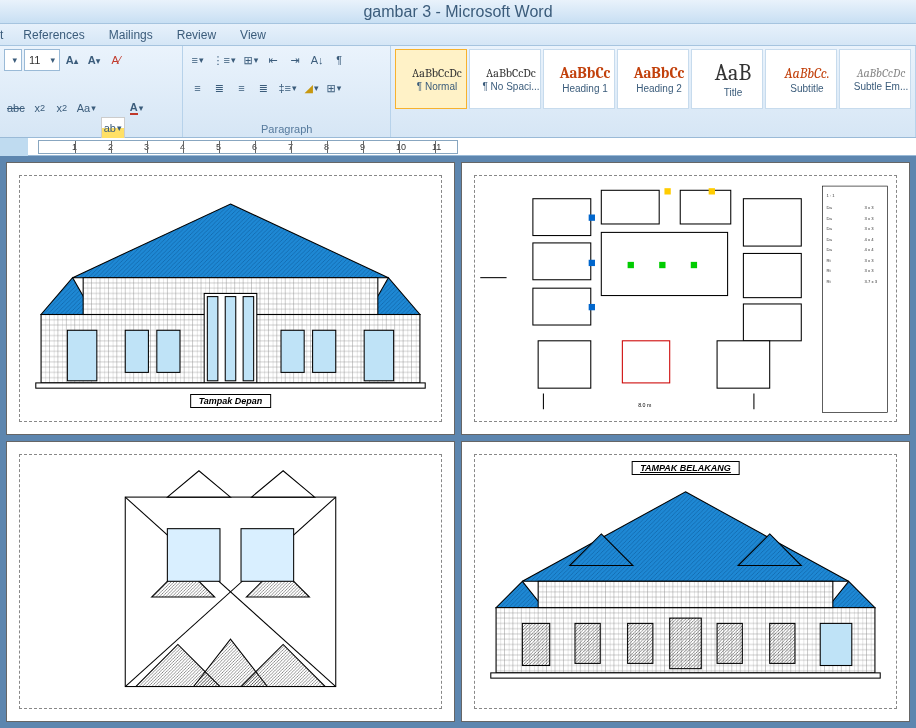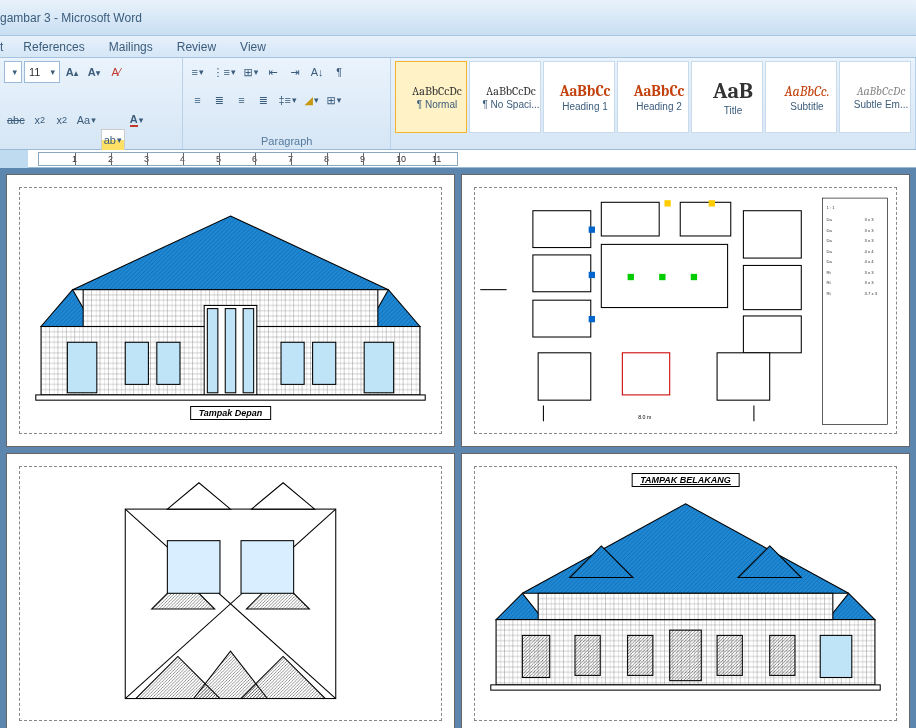--- a/index.html
+++ b/index.html
@@ -1,30 +1,30 @@
 <!DOCTYPE html>
 <html><head>
 <meta charset="utf-8">
 <style>
 * { margin: 0; padding: 0; box-sizing: border-box; }
 body { font-family: "Segoe UI", Tahoma, sans-serif; font-size: 11px; background: #bfdbf0; width: 916px; height: 728px; overflow: hidden; position: relative; }
-.titlebar { height: 36px; background: linear-gradient(to bottom, #e9f2fb, #c8dff3); display: flex; align-items: center; color: #3b5c7b; font-size: 12px; border-bottom: 1px solid #a6c4df; }
+.titlebar { height: 24px; background: linear-gradient(to bottom, #e9f2fb, #c8dff3); display: flex; align-items: center; justify-content: center; color: #3b5c7b; font-size: 16px; border-bottom: 1px solid #a6c4df; }
 .menubar { height: 22px; background: linear-gradient(to bottom, #e7f1fb, #d5e6f6); display: flex; align-items: center; padding-left: 0; border-bottom: 1px solid #a6c4df; }
 .menu-item { padding: 3px 12px; color: #3b5c7b; cursor: default; font-size: 12px; }
 .ribbon { height: 92px; background: linear-gradient(to bottom, #eaf3fc, #d6e6f5); display: flex; border-bottom: 1px solid #9abad7; }
 .group { border-right: 1px solid #b7d2ea; display: flex; flex-direction: column; padding: 3px 4px 0 4px; }
 .group-body { flex: 1; display: flex; gap: 2px; align-items: flex-start; }
 .group-label { text-align: center; color: #567a9d; font-size: 11px; padding: 2px 0; }
 .font-group { width: 190px; }
 .para-group { width: 215px; }
 .styles-group { flex: 1; }
 .btnrow { display: flex; gap: 2px; align-items: center; margin-bottom: 3px; }
 .btn { min-width: 20px; height: 22px; display: inline-flex; align-items: center; justify-content: center; color: #3b5c7b; border: 1px solid transparent; cursor: default; padding: 0 2px; }
 .sel { height: 22px; border: 1px solid #9abad7; background: #fff; display: inline-flex; align-items: center; padding: 0 4px; color: #333; }
-.style-box { width: 72px; height: 72px; border: 1px solid #c7dbed; background: #fff; display: flex; flex-direction: column; align-items: center; justify-content: center; gap: 1px; cursor: default; padding-left: 12px; }
+.style-box { width: 72px; height: 60px; border: 1px solid #c7dbed; background: #fff; display: flex; flex-direction: column; align-items: center; justify-content: center; gap: 1px; cursor: default; padding-left: 12px; }
 .style-box.active { border: 1px solid #f7b22e; background: #fff2c7; }
 .style-preview { font-family: Cambria, serif; color: #c2410c; font-size: 14px; }
 .style-name { font-size: 10px; color: #3b5c7b; }
 .ruler { height: 18px; background: #fff; border-bottom: 1px solid #9abad7; position: relative; margin-left: 28px; }
 .ruler-strip { position: absolute; left: 10px; top: 2px; height: 14px; width: 420px; background: #fff; border: 1px solid #88a6c0; }
 .ruler-tick { position: absolute; top: 0; width: 1px; height: 100%; background: #666; }
 .ruler-num { position: absolute; top: 1px; font-size: 9px; color: #333; }
 .workspace { height: calc(728px - 24px - 22px - 92px - 18px); background: #5d86af; overflow: auto; padding: 6px; display: grid; grid-template-columns: 1fr 1fr; grid-template-rows: 1fr 1fr; gap: 6px; }
 .page { background: #fff; border: 1px solid #666; position: relative; padding: 12px; }
 .dashed { border: 1px dashed #888; width: 100%; height: 100%; position: relative; overflow: hidden; }
@@ -121,21 +121,21 @@
         </div>
       <div class="style-box">
           <span class="style-preview" style="font-size:15px;font-weight:bold;">AaBbCc</span>
           <span class="style-name">Heading 1</span>
         </div>
       <div class="style-box">
           <span class="style-preview" style="font-size:15px;font-weight:bold;">AaBbCc</span>
           <span class="style-name">Heading 2</span>
         </div>
       <div class="style-box">
-          <span class="style-preview" style="font-size:22px;color:#333;font-weight:bold;">AaB</span>
+          <span class="style-preview" style="font-size:22px;color:#333;">AaB</span>
           <span class="style-name">Title</span>
         </div>
       <div class="style-box">
           <span class="style-preview" style="font-style:italic;">AaBbCc.</span>
           <span class="style-name">Subtitle</span>
         </div>
       <div class="style-box">
           <span class="style-preview" style="font-size:12px;font-style:italic;color:#888;">AaBbCcDc</span>
           <span class="style-name">Subtle Em...</span>
         </div>

